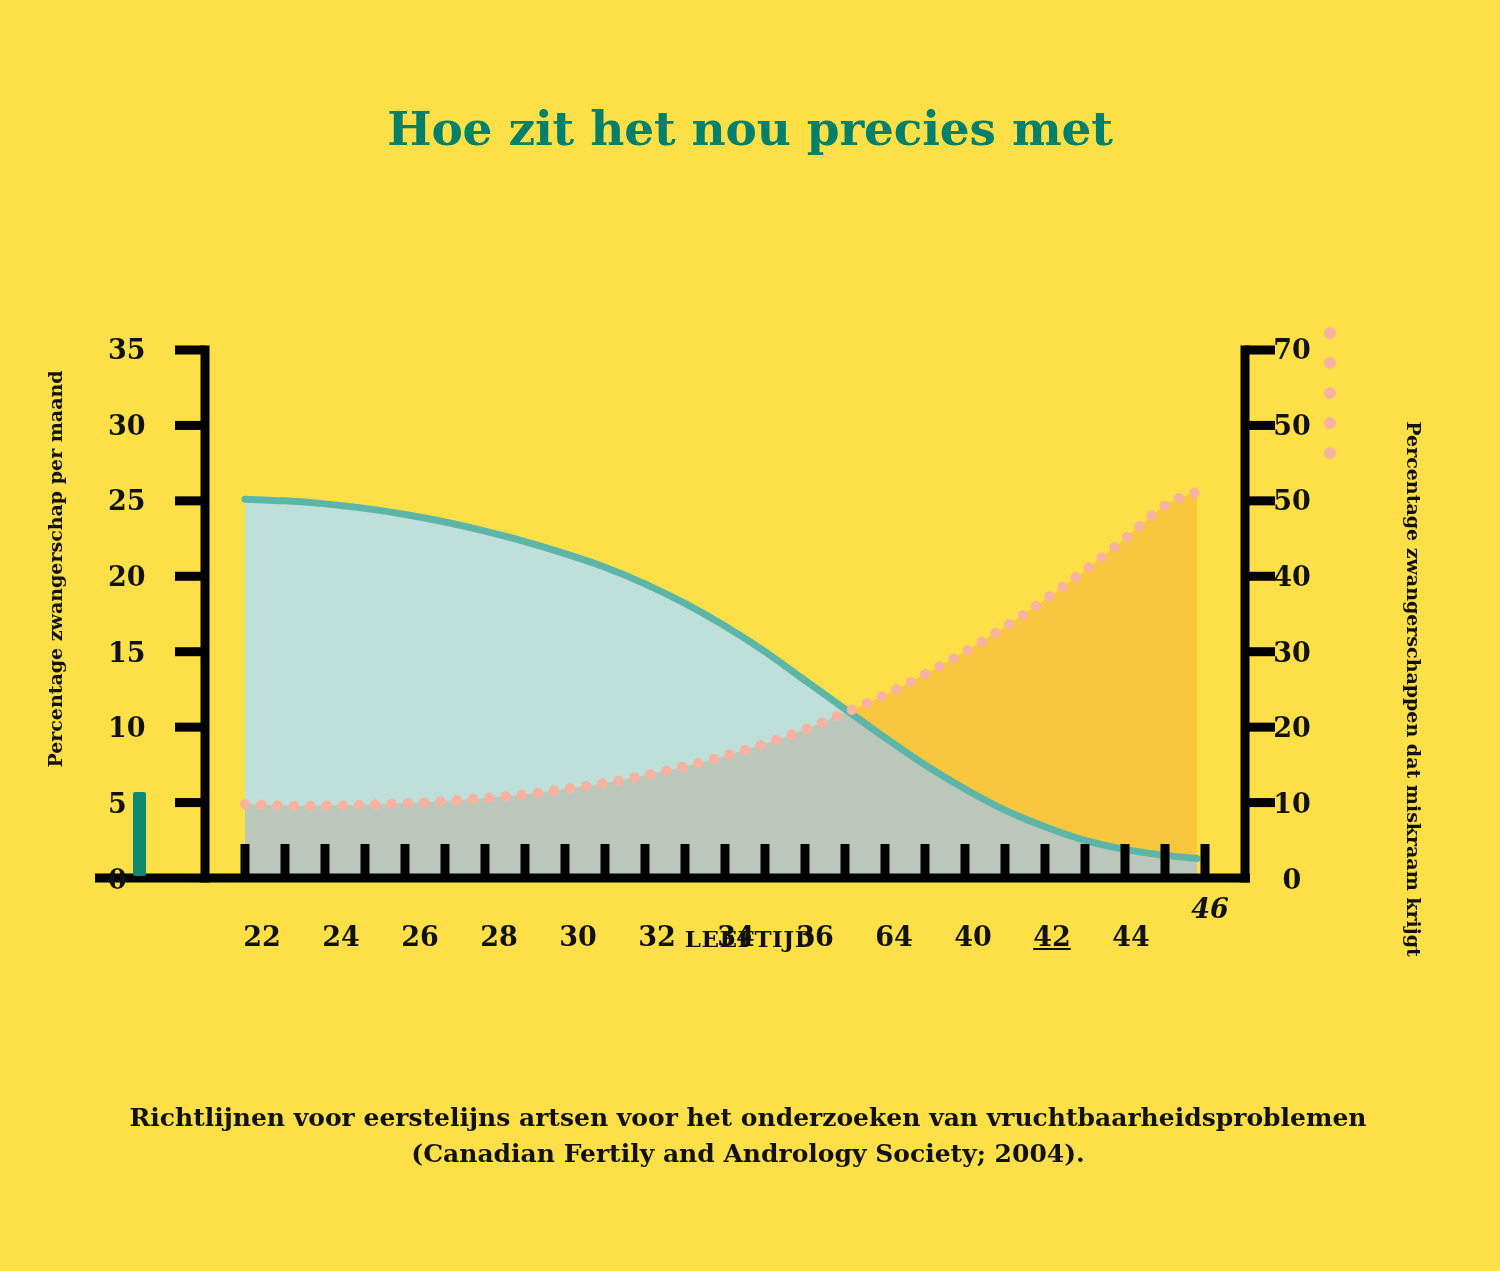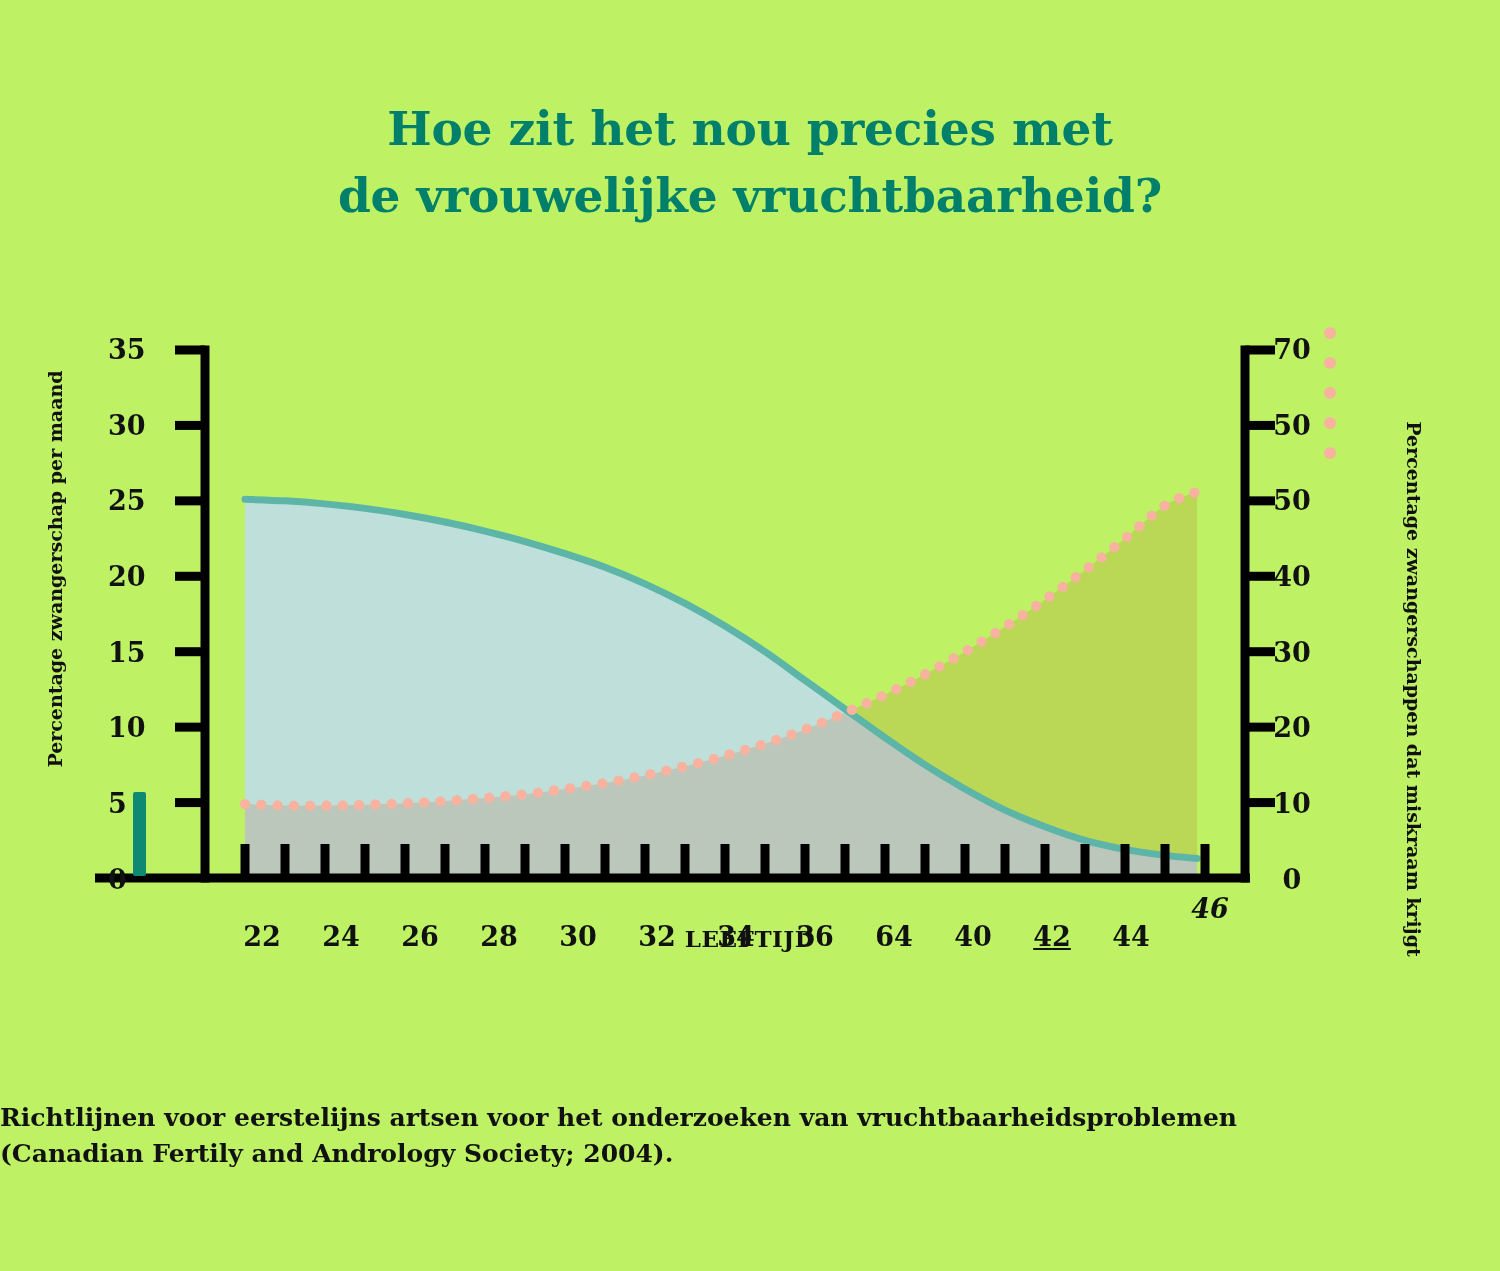--- a/index.html
+++ b/index.html
@@ -11,21 +11,21 @@
     width: 1500px;
     height: 1271px;
     font-family: "Liberation Serif", serif;
     overflow: hidden;
     position: relative;
   }
   .page {
     position: relative;
     width: 1500px;
     height: 1271px;
-    background: #bef264;
+    background: #fde047;
   }
 
   
   .title {
     position: absolute;
     left: 0;
     top: 96px;
     width: 1500px;
     text-align: center;
     color: #00806a;
@@ -103,37 +103,36 @@
   .tick-label.left  { text-align: left;  width: 60px; }
   .tick-label.right { text-align: center;   width: 60px; }
   .tick-label.bottom{ text-align: center; width: 60px; margin-top: 36px; }
 
   
   .caption {
     position: absolute;
     left: 0;
     top: 1100px;
     width: 1496px;
-    text-align: left;
+    text-align: center;
     font-family: "DejaVu Serif", "Liberation Serif", serif;
     font-weight: bold;
     font-size: 25px;
     line-height: 1.42;
     color: #111111;
   }
   .caption .line { display: block; }
 </style>
 </head>
 <body>
 
 <div class="page">
 
   <div class="title">
     <span class="line">Hoe zit het nou precies met</span>
-    <span class="line">de vrouwelijke vruchtbaarheid?</span>
   </div>
 
   <div class="figure">
 
     <svg class="plot-svg" width="1500" height="700" viewBox="0 0 1500 700">
       <defs></defs>
 
       <g id="g-fill-teal">
           <path d="M245.00,179.35C251.67,179.60 271.67,180.10 285.00,180.86C298.33,181.61 311.67,182.62 325.00,183.87C338.33,185.13 351.67,186.64 365.00,188.40C378.33,190.16 391.67,192.17 405.00,194.43C418.33,196.70 431.67,199.21 445.00,201.98C458.33,204.74 471.67,207.76 485.00,211.03C498.33,214.30 511.67,217.82 525.00,221.59C538.33,225.36 551.67,229.38 565.00,233.66C578.33,237.93 591.67,242.21 605.00,247.23C618.33,252.26 631.67,257.79 645.00,263.83C658.33,269.86 671.67,276.40 685.00,283.44C698.33,290.48 711.67,298.02 725.00,306.07C738.33,314.11 751.67,322.66 765.00,331.71C778.33,340.77 791.67,350.82 805.00,360.38C818.33,369.93 831.67,379.49 845.00,389.04C858.33,398.59 871.67,408.40 885.00,417.70C898.33,427.01 911.67,436.31 925.00,444.86C938.33,453.41 951.67,461.45 965.00,468.99C978.33,476.54 991.67,483.83 1005.00,490.11C1018.33,496.40 1031.67,501.68 1045.00,506.71C1058.33,511.74 1071.67,516.51 1085.00,520.29C1098.33,524.06 1111.67,526.82 1125.00,529.34C1138.33,531.85 1153.00,533.86 1165.00,535.37C1177.00,536.88 1191.67,537.89 1197.00,538.39L1197.00,558L245.00,558Z" fill="#bfe0da"></path>
         </g>

